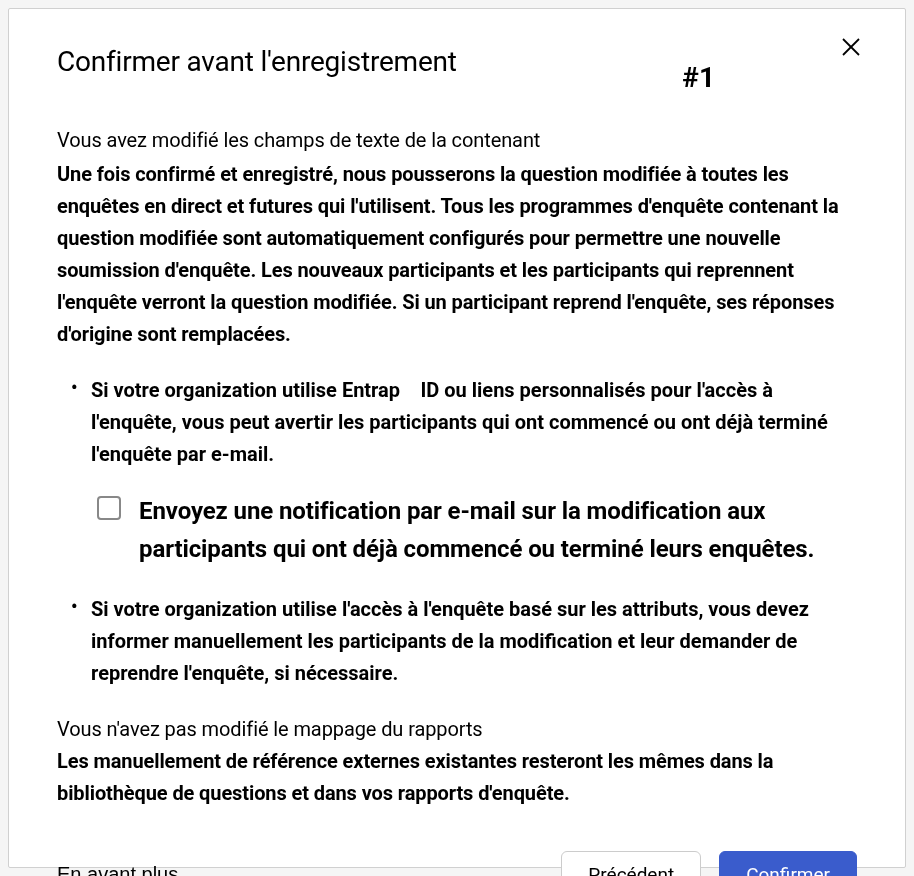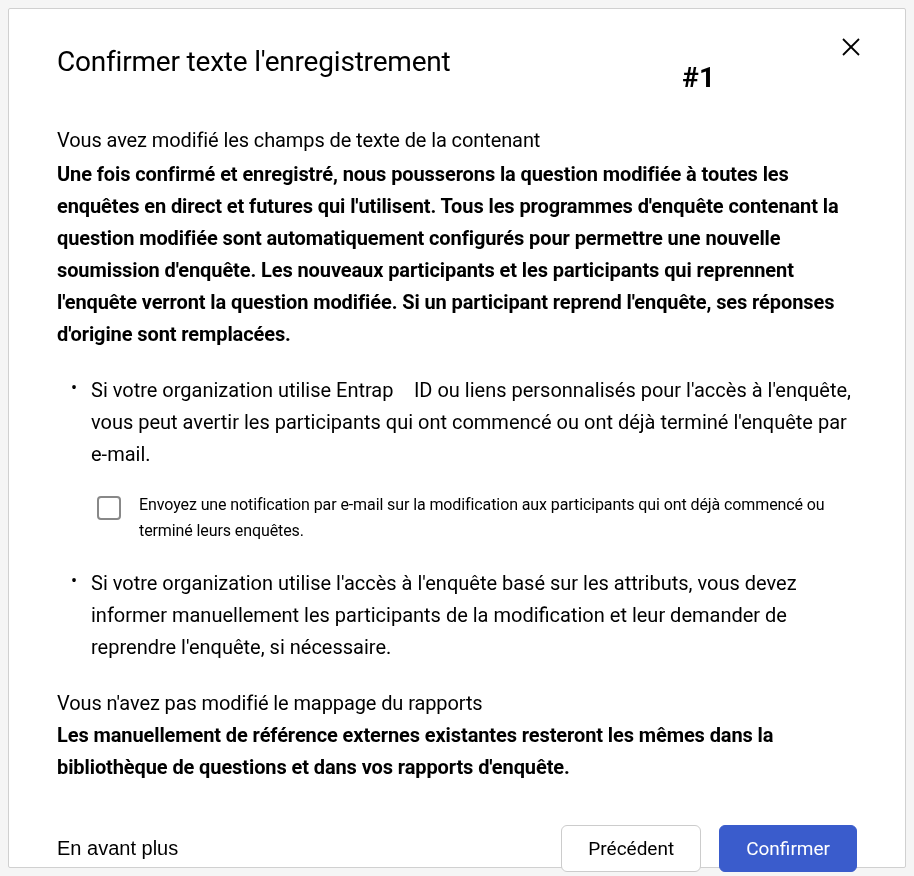--- a/index.html
+++ b/index.html
@@ -73,20 +73,21 @@
       font-size: 20px;
       font-weight: 700;
       line-height: 1.6;
       letter-spacing: -0.1px;
       margin-bottom: 2px;
     }
     .bullet-list {
       list-style: none;
       margin-top: 24px;
       margin-bottom: 28px;
+      font-weight: bold;
     }
     .bullet-item {
       position: relative;
       padding-left: 34px;
       font-size: 20px;
       line-height: 1.6;
       margin-bottom: 24px;
     }
     .bullet-item::before {
       content: "•";
@@ -106,21 +107,21 @@
       width: 24px;
       height: 24px;
       border: 2px solid #888;
       border-radius: 4px;
       background: #fff;
       cursor: pointer;
       flex-shrink: 0;
       margin-top: 4px;
     }
     .checkbox-label {
-      font-size: 16px;
+      font-size: 24px;
       line-height: 1.6;
       letter-spacing: -0.1px;
     }
     .section2-heading {
       font-size: 20px;
       font-weight: 400;
       margin-top: 8px;
       margin-bottom: 4px;
       letter-spacing: -0.1px;
     }
@@ -168,21 +169,21 @@
   <button class="close-btn">
     <svg viewBox="0 0 24 24" fill="none" stroke="#000" stroke-width="1.8">
       <line x1="4" y1="4" x2="20" y2="20"></line>
       <line x1="20" y1="4" x2="4" y2="20"></line>
     </svg>
   </button>
 
   <div class="hash-tag">#1</div>
 
   <div class="dialog-header">
-    <h1 class="dialog-title">Confirmer texte l'enregistrement</h1>
+    <h1 class="dialog-title">Confirmer avant l'enregistrement</h1>
   </div>
 
   <div class="dialog-body">
 
     <div class="section-heading">Vous avez modifié les champs de texte de la contenant</div>
     <div class="section-para">Une fois confirmé et enregistré, nous pousserons la question modifiée à toutes les enquêtes en direct et futures qui l'utilisent. Tous les programmes d'enquête contenant la question modifiée sont automatiquement configurés pour permettre une nouvelle soumission d'enquête. Les nouveaux participants et les participants qui reprennent l'enquête verront la question modifiée. Si un participant reprend l'enquête, ses réponses d'origine sont remplacées.</div>
 
     <ul class="bullet-list">
       <li class="bullet-item">
         <span>Si votre organization utilise Entrap ID ou liens personnalisés pour l'accès à l'enquête, vous peut avertir les participants qui ont commencé ou ont déjà terminé l'enquête par e-mail.</span>

